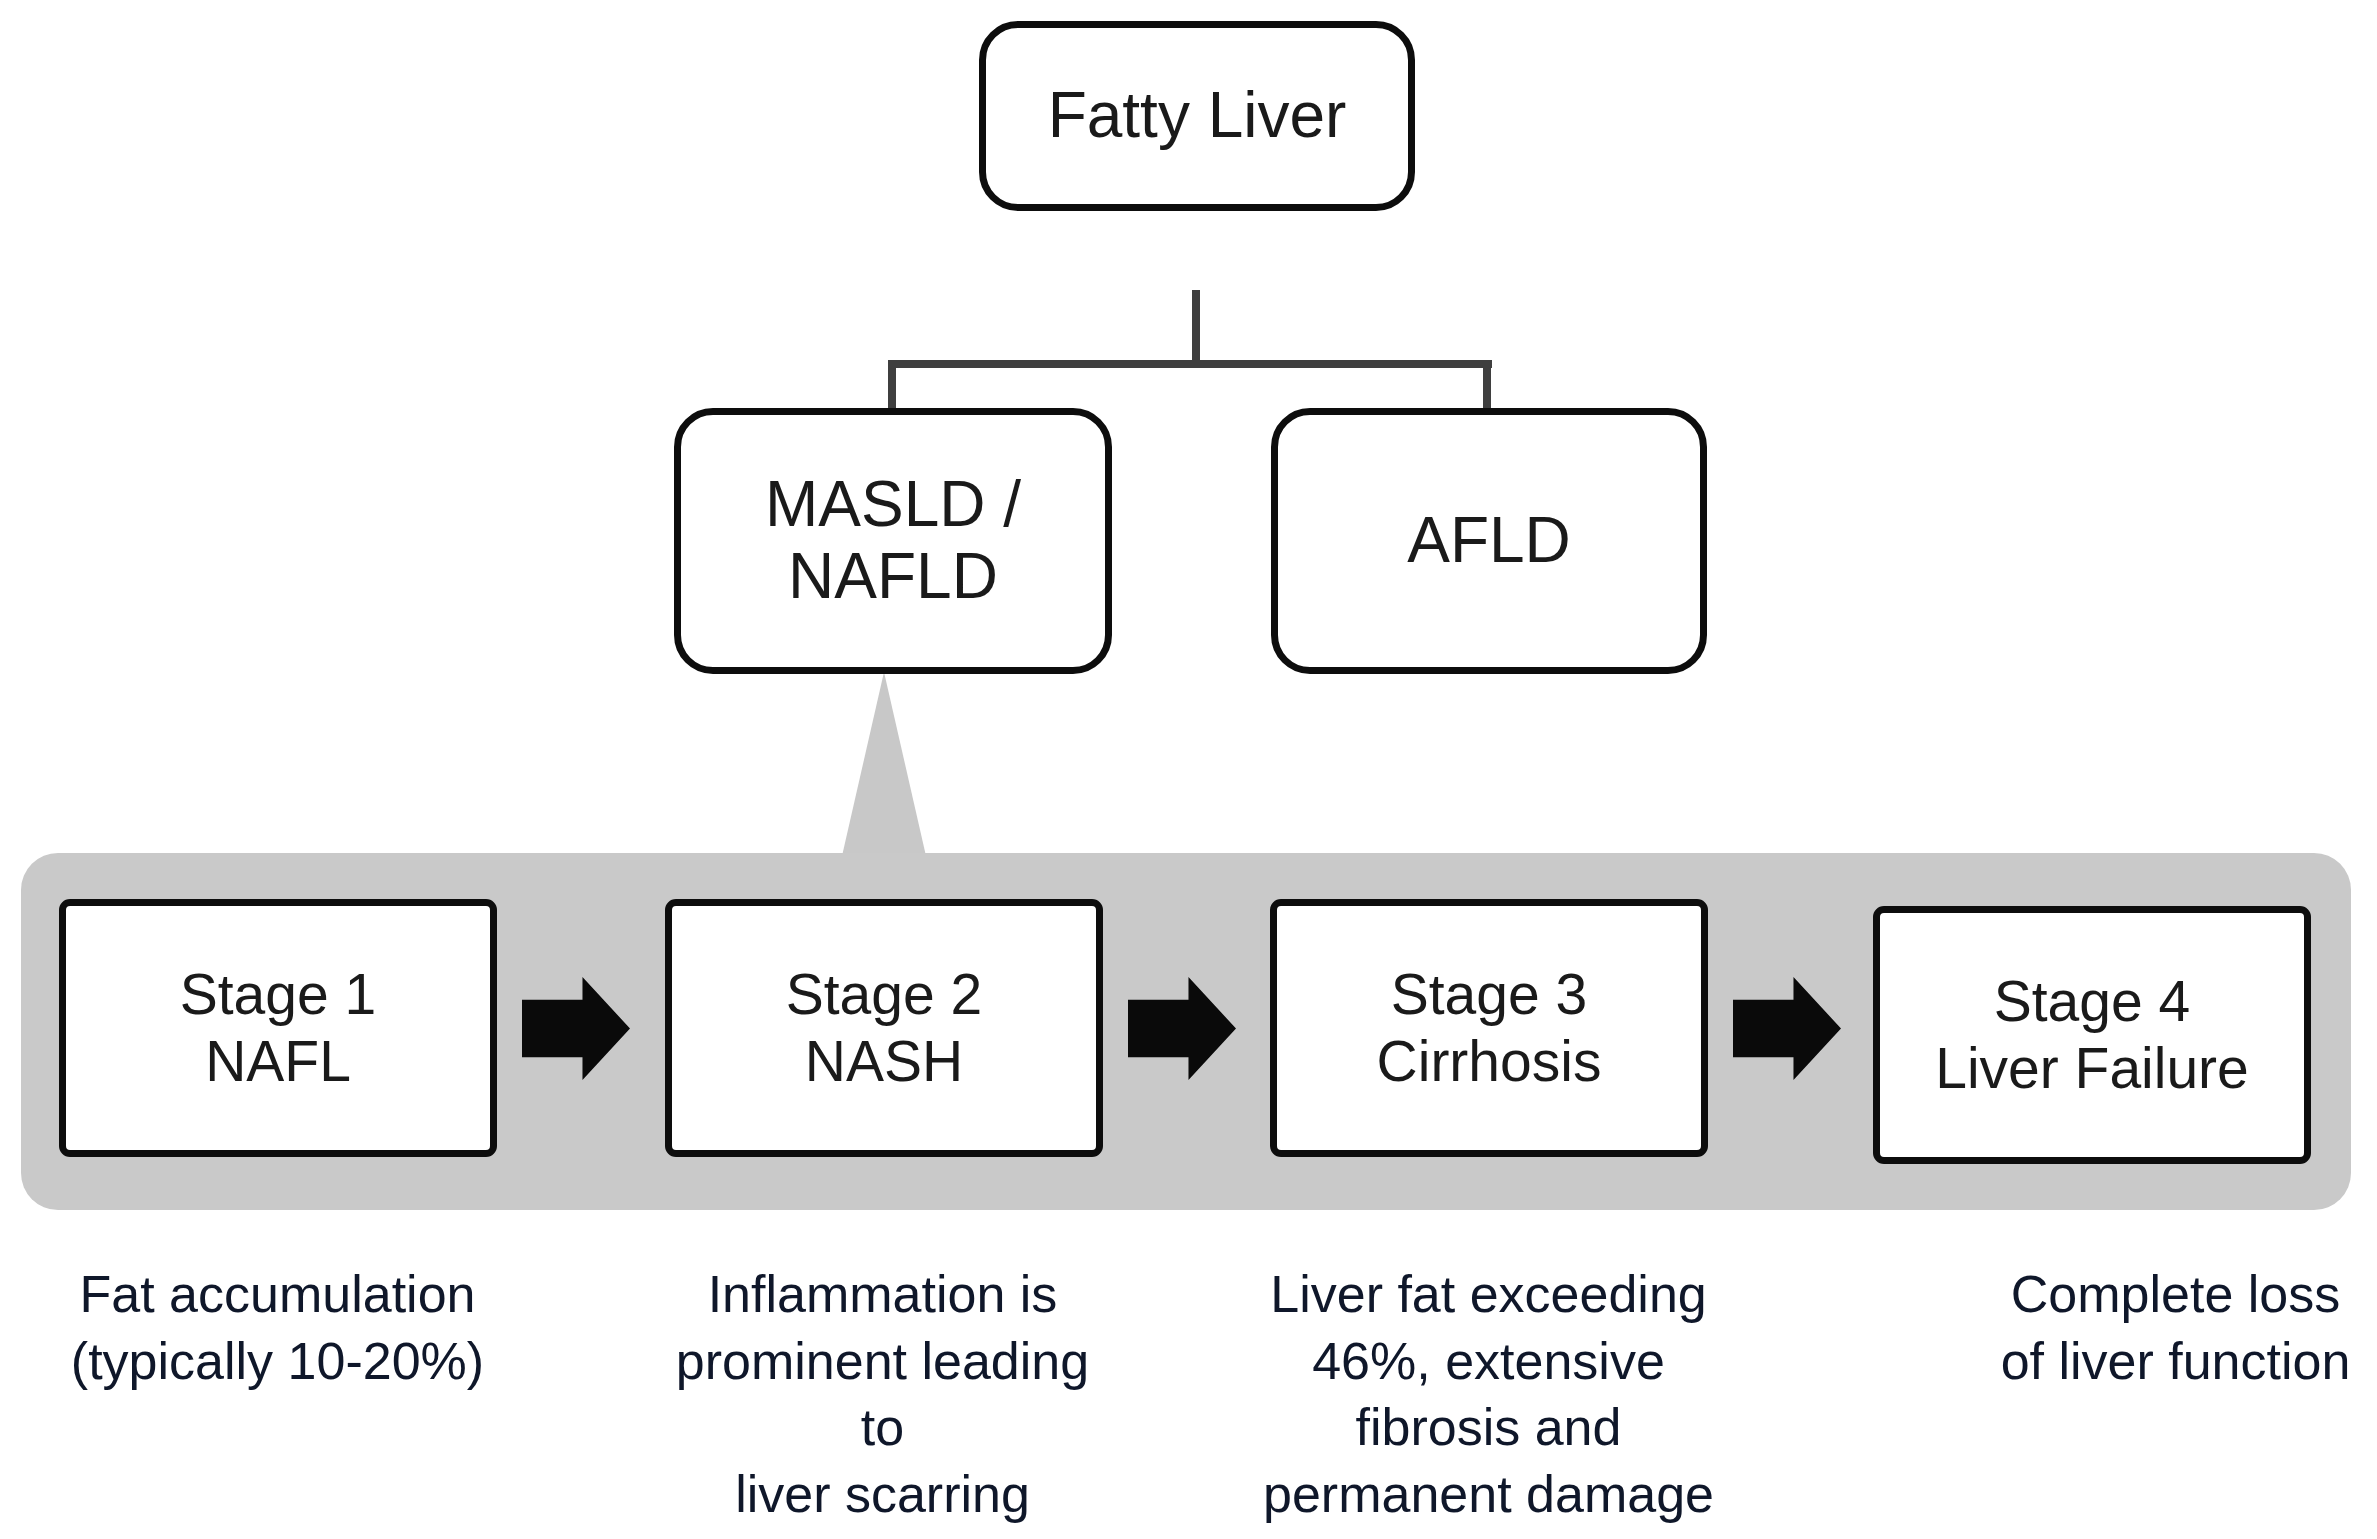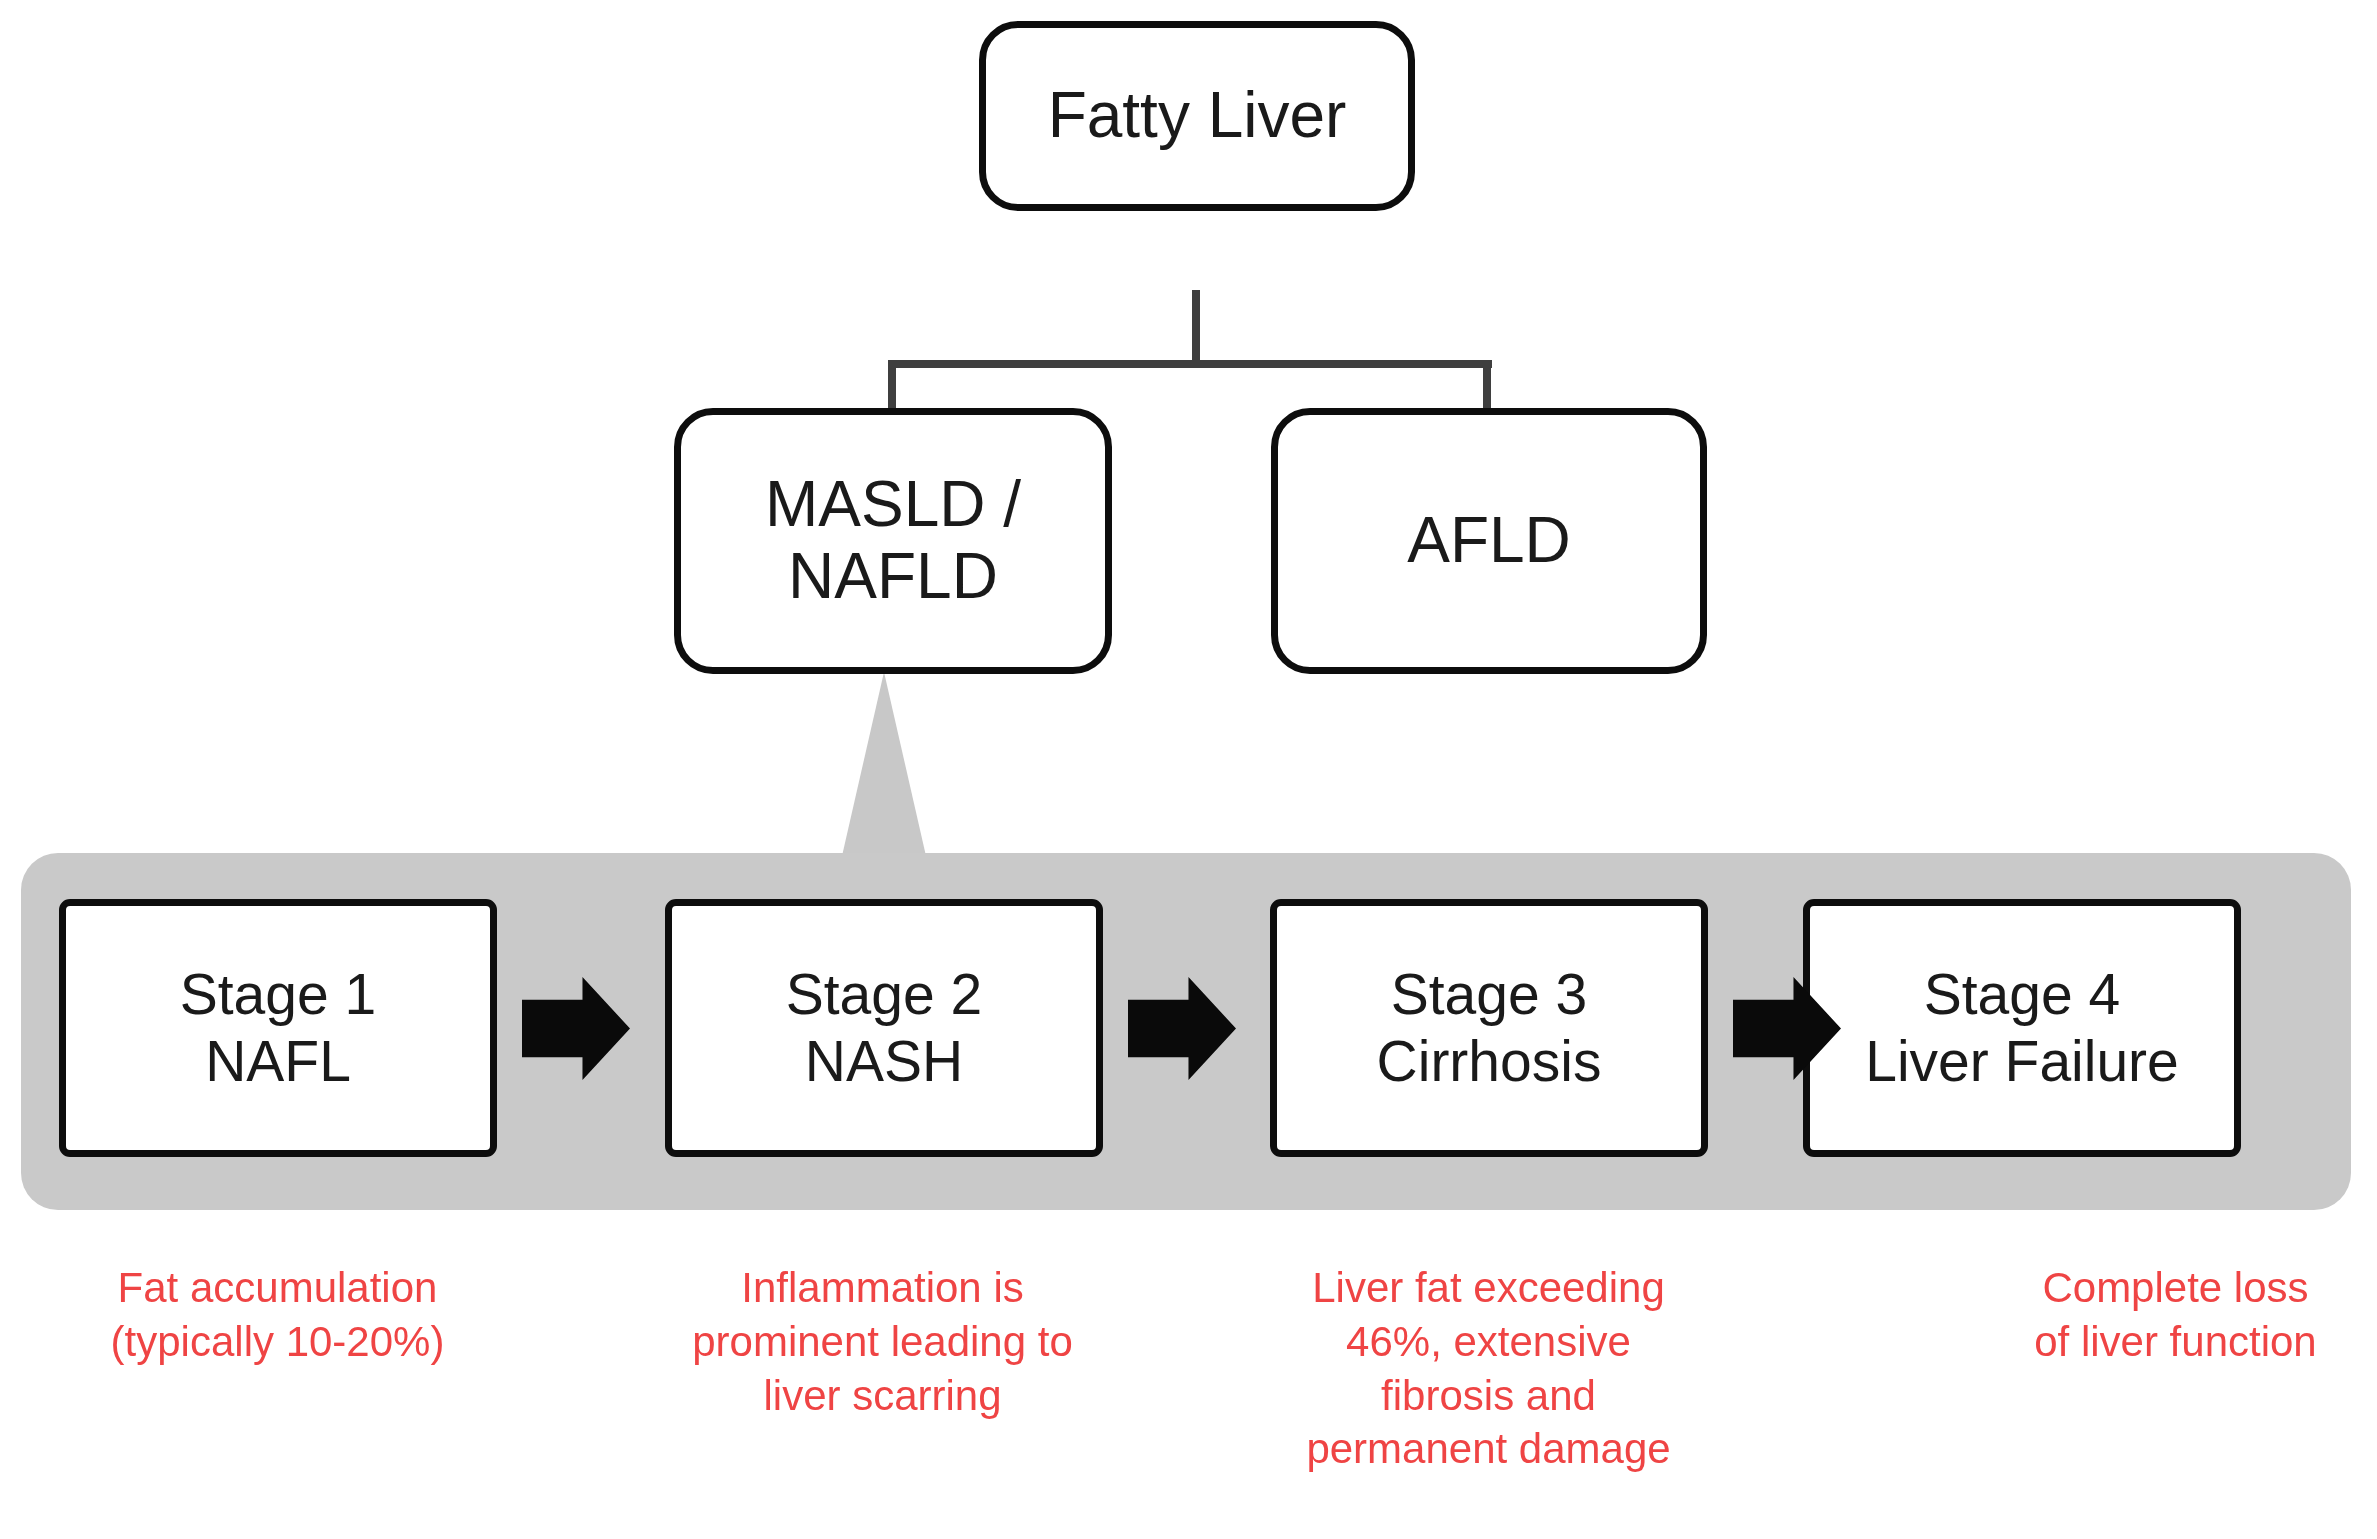--- a/index.html
+++ b/index.html
@@ -119,21 +119,21 @@
     font-size: 57px;
     line-height: 1.18;
     color: #1a1a1a;
     z-index: 6;
   }
   .stage-box .node-label { white-space: pre-line; }
 
   #stage-box-0 { left: 59px; }
   #stage-box-1 { left: 665px; }
   #stage-box-2 { left: 1270px; }
-  #stage-box-3 { left: 1803px; }
+  #stage-box-3 { left: 1873px; margin-top: 7px; }
 
   
   .arrow {
     position: absolute;
     top: 977px;
     width: 108px;
     height: 103px;
     background: #0a0a0a;
     z-index: 7;
     clip-path: polygon(0% 22%, 56% 22%, 56% 0%, 100% 50%, 56% 100%, 56% 78%, 0% 78%);
@@ -141,23 +141,23 @@
   #arrow-0 { left: 522px; }
   #arrow-1 { left: 1128px; }
   #arrow-2 { left: 1733px; }
 
   
   .caption {
     position: absolute;
     top: 1261px;
     width: 471px;
     text-align: center;
-    font-size: 42px;
+    font-size: 52px;
     line-height: 1.28;
-    color: #ef4444;
+    color: #0f172a;
     white-space: pre-line;
     z-index: 4;
   }
   #caption-0 { left: 42px; }
   #caption-1 { left: 647px; }
   #caption-2 { left: 1253px; }
   #caption-3 { left: 1940px; }
 </style>
 </head>
 <body>

